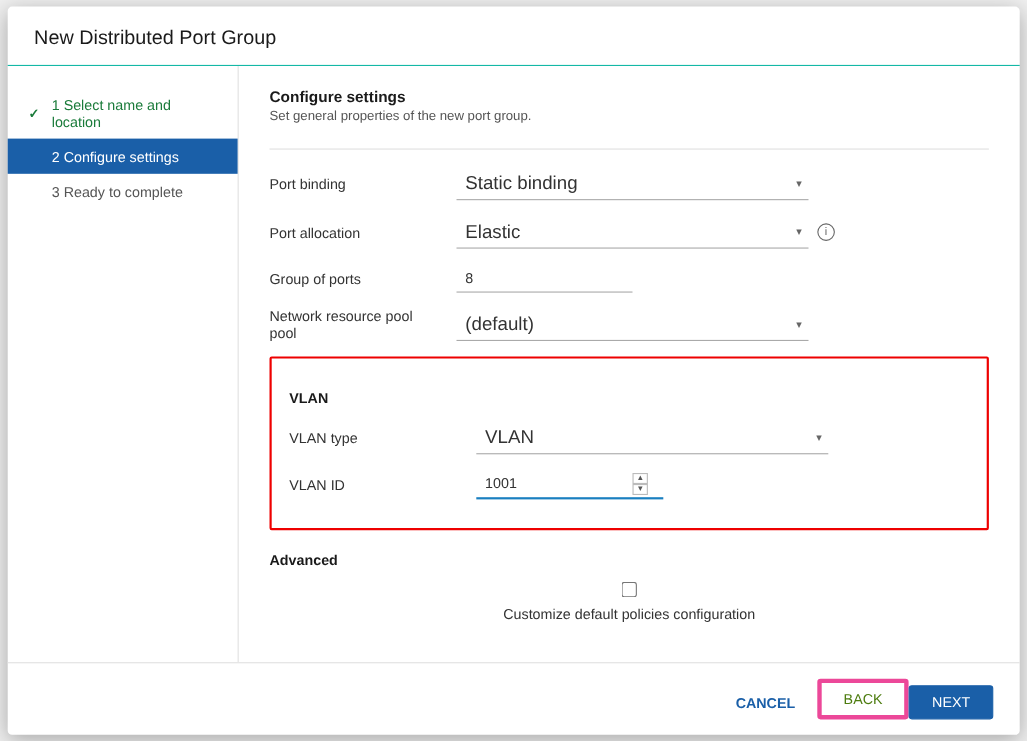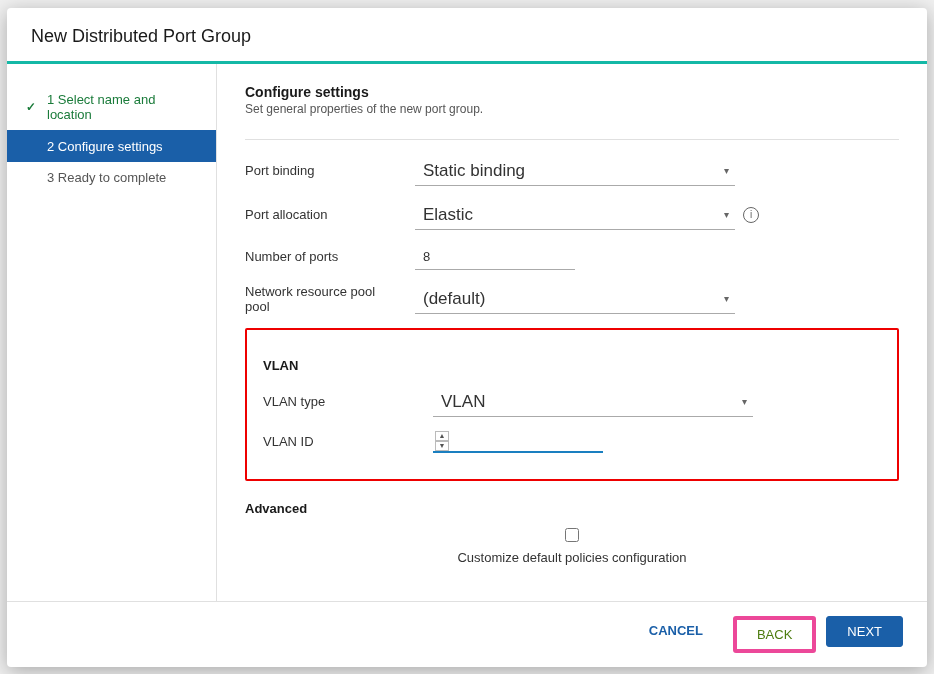--- a/index.html
+++ b/index.html
@@ -16,21 +16,21 @@
       background: #fff;
       width: 920px;
       min-height: 650px;
       border-radius: 4px;
       box-shadow: 0 4px 20px rgba(0,0,0,0.3);
       display: flex;
       flex-direction: column;
     }
     .dialog-title {
       padding: 18px 24px 14px;
-      border-bottom: 3px solid #14b8a6;
+      border-bottom: 1px solid #14b8a6;
       font-size: 18px;
       font-weight: 300;
       color: #1a1a1a;
     }
     .dialog-body {
       display: flex;
       flex: 1;
     }
     
     .sidebar {
@@ -216,22 +216,21 @@
     .checkbox-label {
       font-size: 13px;
       color: #333;
     }
     
     .dialog-footer {
       padding: 14px 24px;
       border-top: 1px solid #e0e0e0;
       display: flex;
       justify-content: flex-end;
-      align-items: flex-start;
-      gap: 10px;
+      align-items: flex-end;
     }
     .btn {
       padding: 7px 20px;
       font-size: 13px;
       border-radius: 3px;
       cursor: pointer;
       font-weight: 500;
       border: 1px solid transparent;
     }
     .btn-cancel {
@@ -311,21 +310,21 @@
             <select class="form-select">
               <option>Elastic</option>
               <option>Fixed</option>
             </select>
             <span class="select-chevron">▾</span>
           </div>
           <span class="info-icon">i</span>
         </div>
 
         <div class="form-row">
-          <div class="form-label">Number of ports</div>
+          <div class="form-label">Group of ports</div>
           <div class="form-control">
             <input class="ports-input" type="text" value="8" style="">
           </div>
         </div>
 
         <div class="form-row">
           <div class="form-label">
             <span>Network resource pool</span><br>
             <span>pool</span>
           </div>
@@ -350,20 +349,21 @@
               <option>VLAN Trunking</option>
               <option>Private VLAN</option>
             </select>
             <span class="select-chevron">▾</span>
           </div>
         </div>
 
         <div class="form-row">
           <div class="form-label">VLAN ID</div>
           <div class="form-control number-input-wrapper">
+            <input type="text" value="1001" style="">
             <div class="spinner-btns">
               <button class="spinner-btn">▲</button>
               <button class="spinner-btn">▼</button>
             </div>
           </div>
         </div>
       </div>
 
       <div class="advanced-section">
         <div class="advanced-title">Advanced</div>

